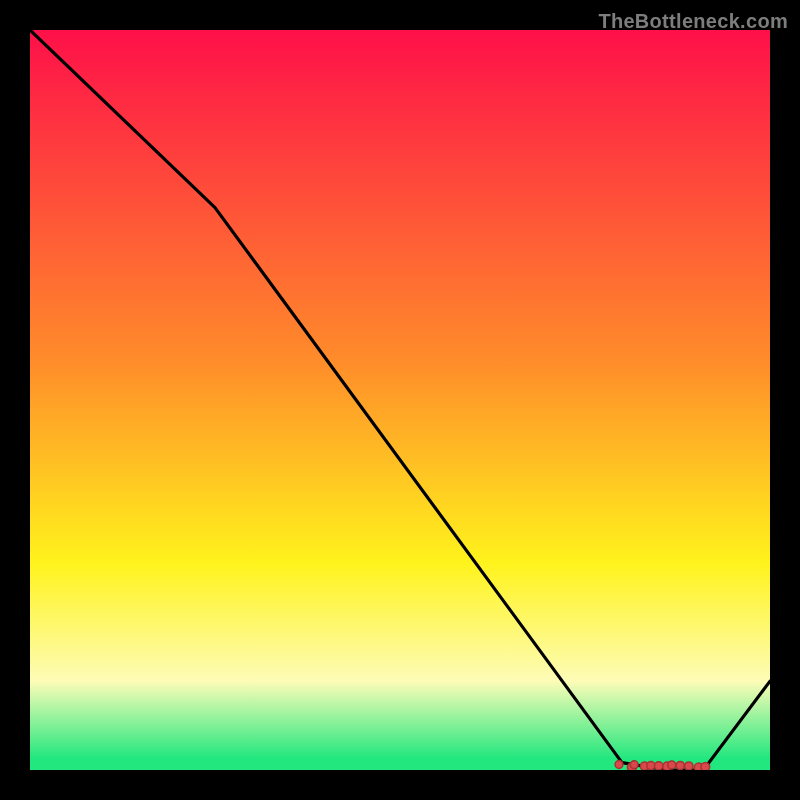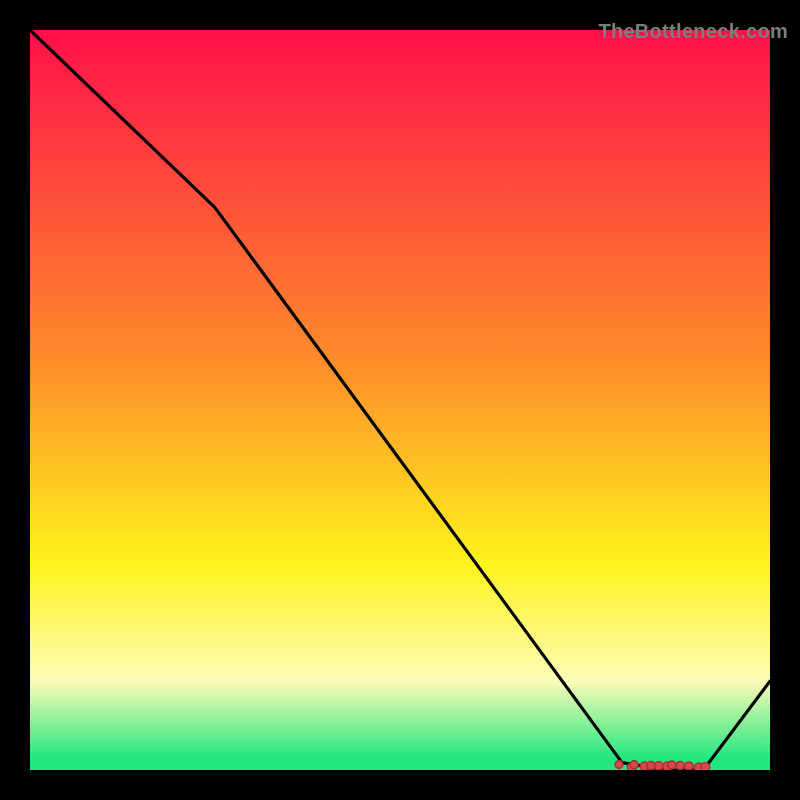--- a/index.html
+++ b/index.html
@@ -12,21 +12,21 @@
     font-family: Arial, Helvetica, sans-serif;
   }
   .frame {
     position: relative;
     width: 800px;
     height: 800px;
     background: #000;
   }
   .watermark {
     position: absolute;
-    top: 20px;
+    top: 10px;
     right: 12px;
     color: #7d7d7d;
     font-size: 20px;
     font-weight: 600;
     letter-spacing: 0.3px;
     z-index: 5;
   }
   .plot {
     position: absolute;
     left: 30px;

